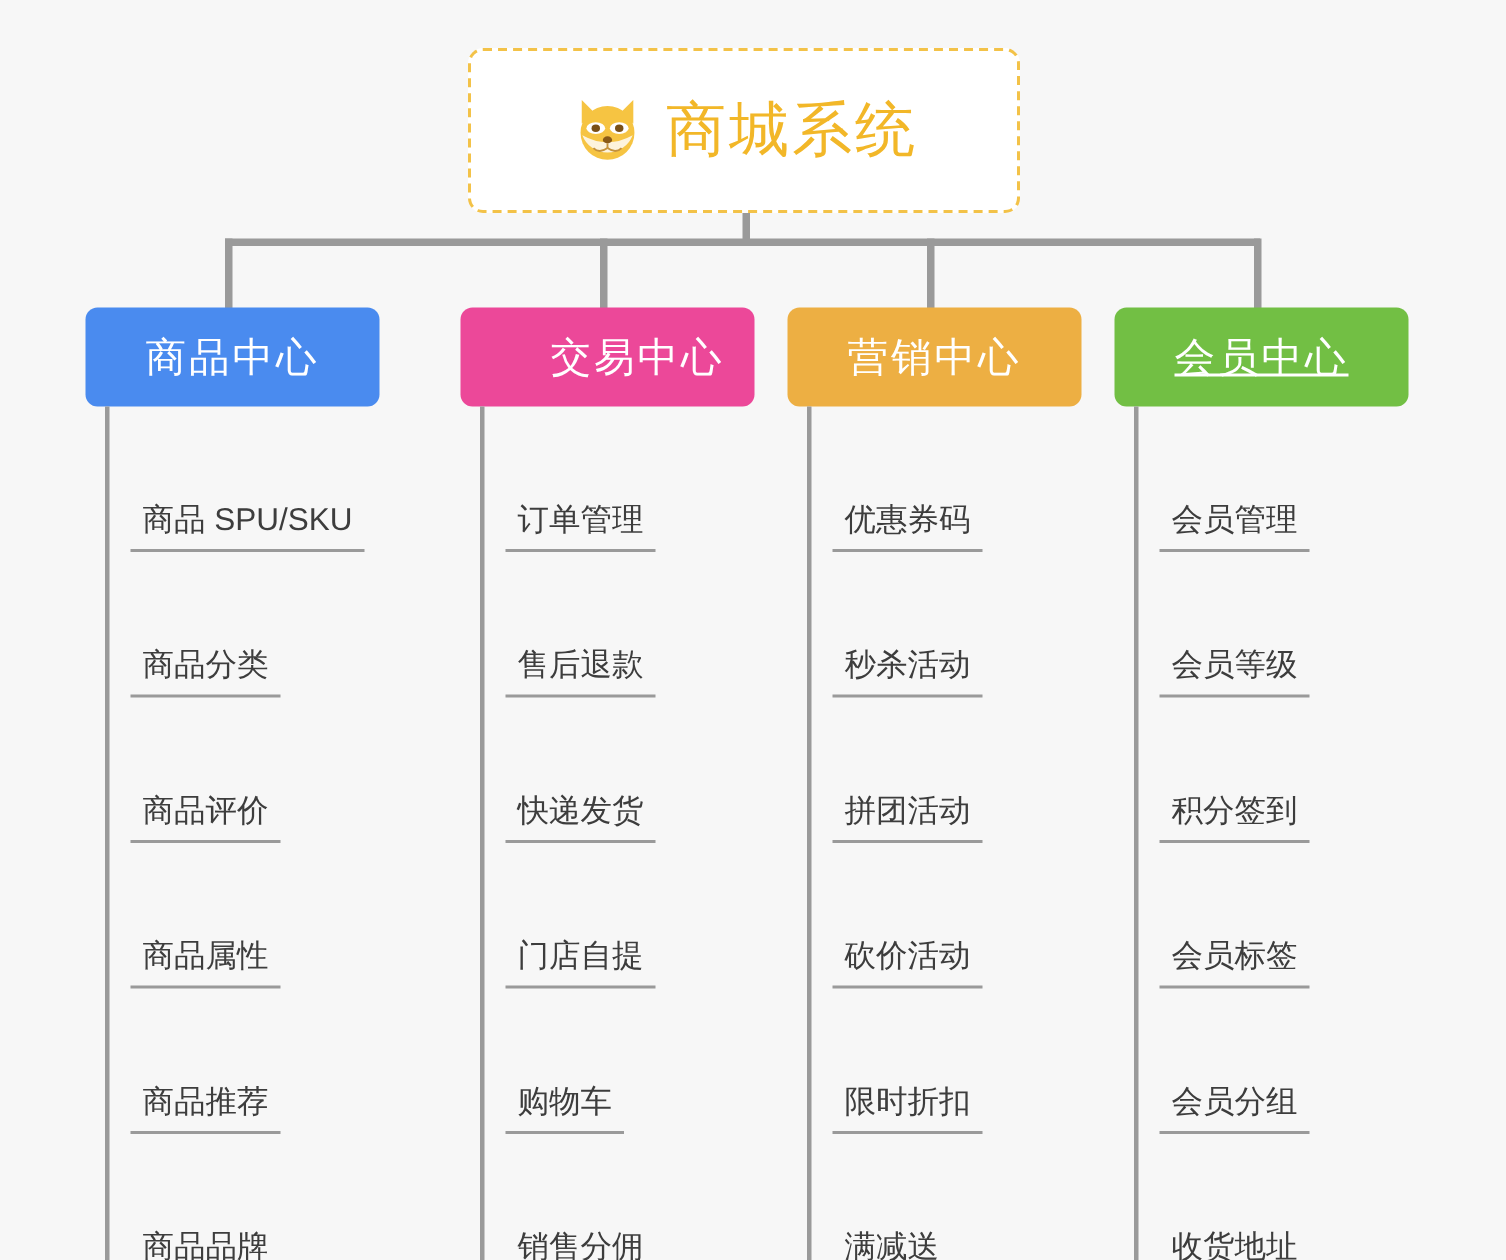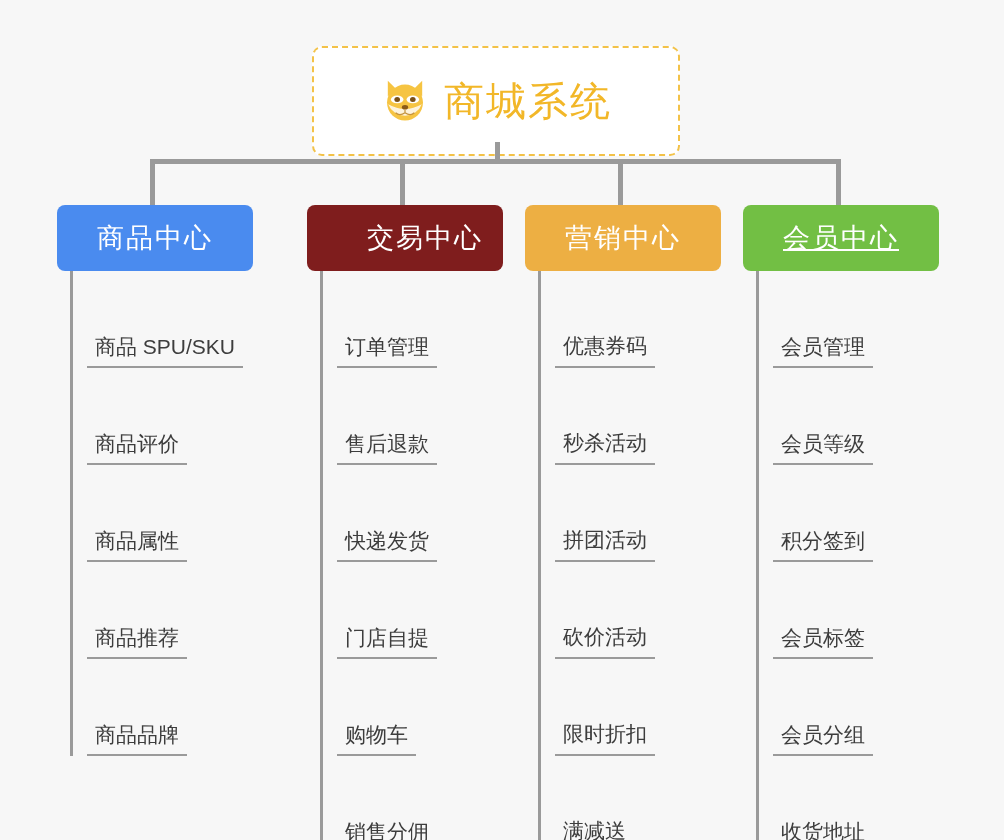--- a/index.html
+++ b/index.html
@@ -17,21 +17,21 @@
   #chart {
     position: relative;
     width: 1004px;
     height: 840px;
   }
 
   
   .root-node {
     position: absolute;
     left: 312px;
-    top: 46px;
+    top: 32px;
     width: 368px;
     height: 110px;
     box-sizing: border-box;
     background: #ffffff;
     border: 2px dashed #f3c248;
     border-radius: 10px;
     display: flex;
     align-items: center;
     justify-content: center;
     gap: 14px;
@@ -150,36 +150,39 @@
 
   <div class="branch" style="left:57px;">
     <div class="branch-header" style="background:#4a8bef;">
       <span>商品中心</span>
     </div>
     <div class="items">
       <div class="item">
           <span class="item-label">商品 SPU/SKU</span>
         </div>
       <div class="item">
+          <span class="item-label">商品分类</span>
+        </div>
+      <div class="item">
           <span class="item-label">商品评价</span>
         </div>
       <div class="item">
           <span class="item-label">商品属性</span>
         </div>
       <div class="item">
           <span class="item-label">商品推荐</span>
         </div>
       <div class="item">
           <span class="item-label">商品品牌</span>
         </div>
     </div>
   </div>
 
   <div class="branch" style="left:307px;">
-    <div class="branch-header" style="background:#7f1d1d;padding-left:40px;">
+    <div class="branch-header" style="background:#ec4899;padding-left:40px;">
       <span>交易中心</span>
     </div>
     <div class="items">
       <div class="item">
           <span class="item-label">订单管理</span>
         </div>
       <div class="item">
           <span class="item-label">售后退款</span>
         </div>
       <div class="item">

